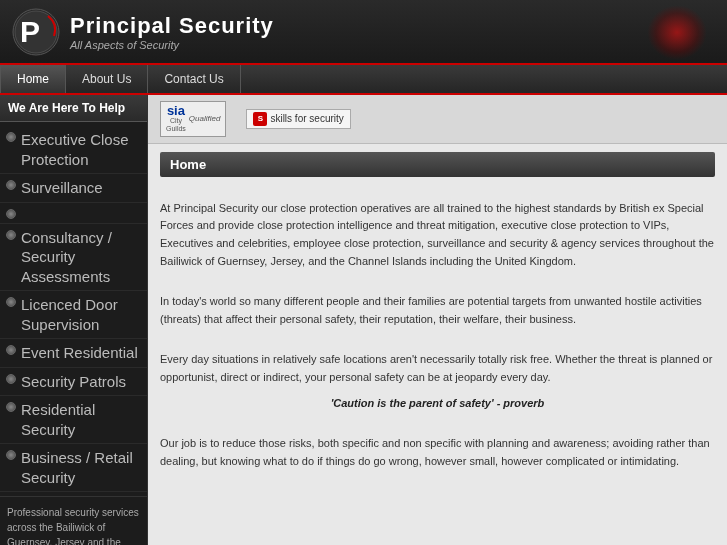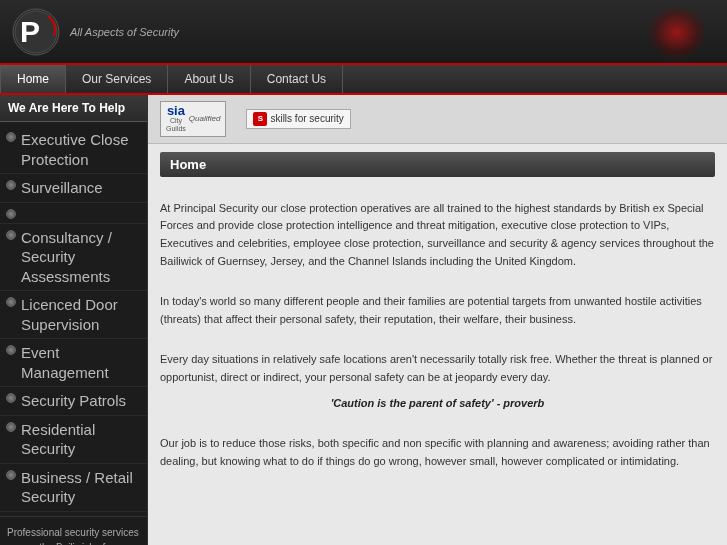--- a/index.html
+++ b/index.html
@@ -248,29 +248,29 @@
   <div id="logo-container">
     <svg id="logo-svg" viewBox="0 0 48 48">
       <circle cx="24" cy="24" r="23" fill="#2a2a2a" stroke="#555" stroke-width="1"></circle>
       <circle cx="24" cy="24" r="21" fill="#333" stroke="#666" stroke-width="0.5"></circle>
 
       <text x="8" y="34" font-family="Arial" font-size="30" font-weight="bold" fill="white">P</text>
 
       <path d="M 36 8 Q 46 16 42 28" stroke="#cc0000" stroke-width="2" fill="none"></path>
     </svg>
     <div id="logo-text">
+      <span id="logo-title" style="color:#fff;font-size:22px;font-weight:bold;letter-spacing:1px;">Principal Security</span>
       <span id="logo-subtitle" style="color:#aaa;font-size:11px;font-style:italic;">All Aspects of Security</span>
     </div>
   </div>
   <div class="header-glow"></div>
 </div>
 
 <nav id="nav">
   <a class="nav-item active">Home</a>
-  <a class="nav-item">Our Services</a>
   <a class="nav-item">About Us</a>
   <a class="nav-item">Contact Us</a>
 </nav>
 
 <div id="main">
 
   <div id="sidebar">
     <div id="sidebar-header">We Are Here To Help</div>
 
     <div class="sidebar-item">
@@ -287,21 +287,21 @@
     <div class="sidebar-item">
       <span class="bullet"></span>
       <span>Consultancy / Security Assessments</span>
     </div>
     <div class="sidebar-item">
       <span class="bullet"></span>
       <span>Licenced Door Supervision</span>
     </div>
     <div class="sidebar-item">
       <span class="bullet"></span>
-      <span>Event Management</span>
+      <span>Event Residential</span>
     </div>
     <div class="sidebar-item">
       <span class="bullet"></span>
       <span>Security Patrols</span>
     </div>
     <div class="sidebar-item">
       <span class="bullet"></span>
       <span>Residential Security</span>
     </div>
     <div class="sidebar-item">

